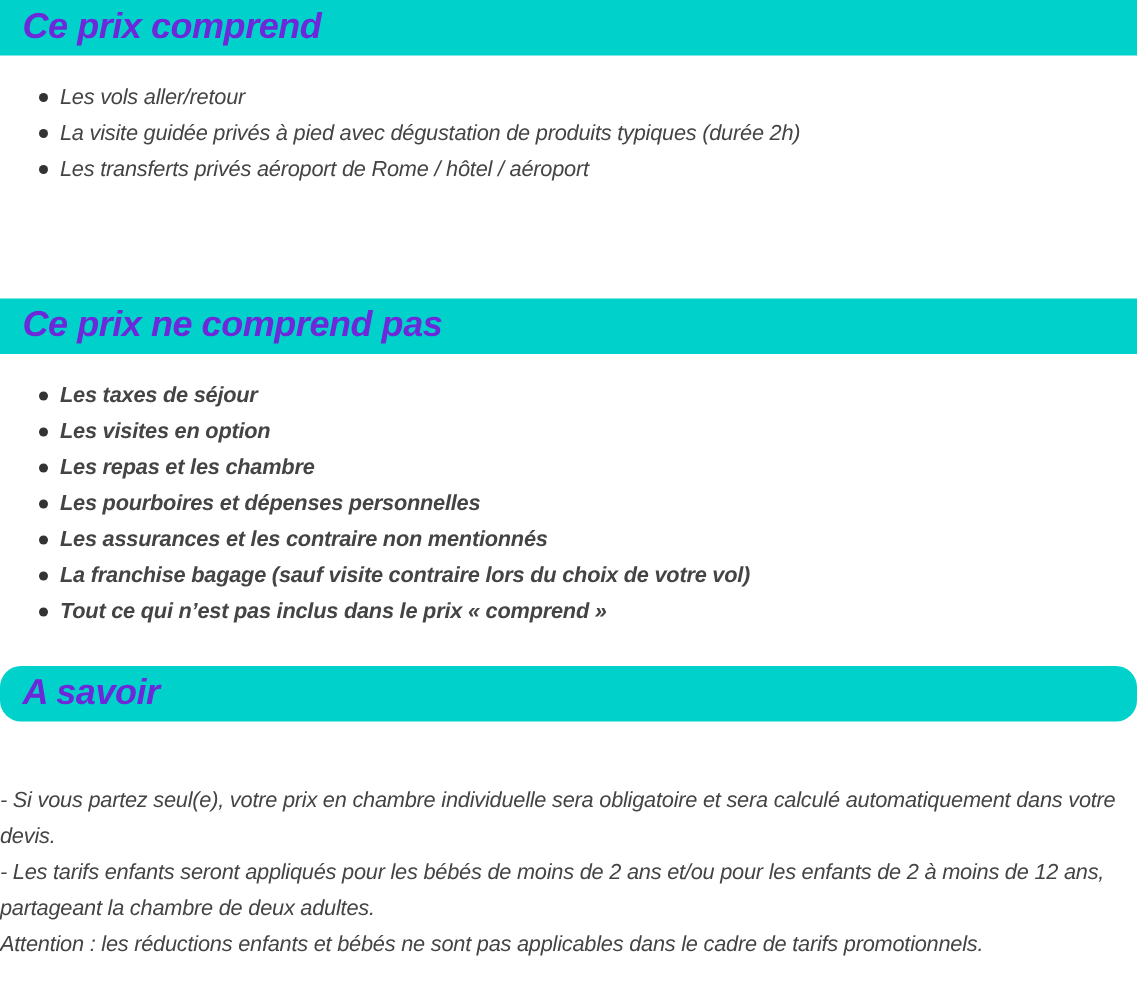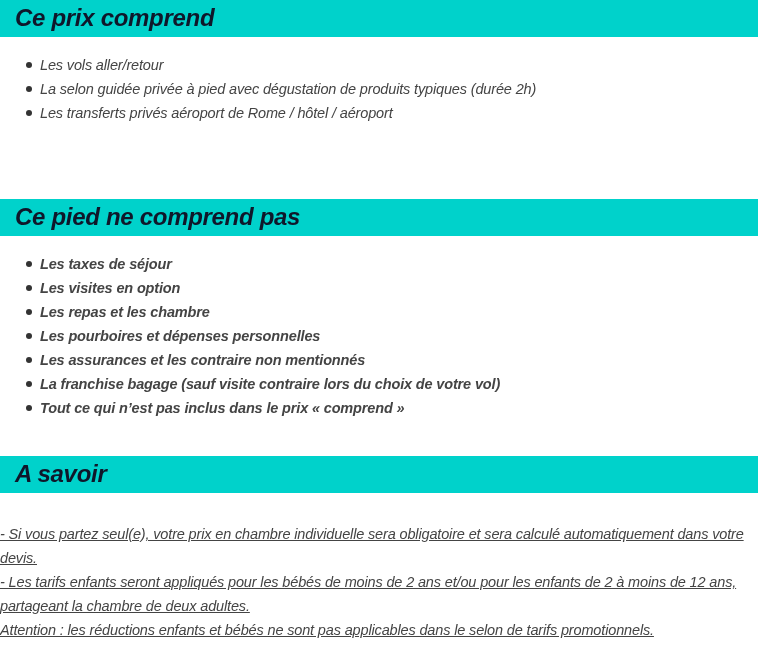--- a/index.html
+++ b/index.html
@@ -8,66 +8,66 @@
       font-family: "Liberation Sans", "DejaVu Sans", sans-serif;
       color: #444444;
     }
     .band {
       position: absolute; left: 0; width: 758px; height: 37px;
       background: #00d2cb;
     }
     .band h2 {
       margin: 0; position: absolute; left: 15px; top: 3px;
       font-size: 24px; line-height: 30px; font-style: italic; font-weight: bold;
-      color: #0f172a; letter-spacing: -0.3px;
+      color: #6d28d9; letter-spacing: -0.3px;
     }
     ul.items {
       position: absolute; left: 0; margin: 0; padding: 0; list-style: none;
     }
     ul.items li {
       position: relative; height: 24px; line-height: 24px;
       padding-left: 40px; font-size: 14.5px; font-style: italic; color: #444444;
       white-space: nowrap; letter-spacing: -0.15px;
     }
     ul.items li .bullet {
       position: absolute; left: 26px; top: 9px; width: 6px; height: 6px;
       border-radius: 50%; background: #333333;
     }
     .savoir {
       position: absolute; left: 0; top: 522px; width: 758px;
       font-size: 14.5px; font-style: italic; line-height: 24px; color: #444444;
       letter-spacing: -0.15px;
     }
-    .savoir p { margin: 0; text-decoration: underline; }
+    .savoir p { margin: 0; }
   </style>
 </head>
 <body>
 
 <div class="band" style="top:0;">
   <h2>Ce prix comprend</h2>
 </div>
 <ul class="items" style="top:53px;">
   <li><span class="bullet"></span><span>Les vols aller/retour</span></li>
-  <li><span class="bullet"></span><span>La selon guidée privée à pied avec dégustation de produits typiques (durée 2h)</span></li>
+  <li><span class="bullet"></span><span>La visite guidée privés à pied avec dégustation de produits typiques (durée 2h)</span></li>
   <li><span class="bullet"></span><span>Les transferts privés aéroport de Rome / hôtel / aéroport</span></li>
 </ul>
 
 <div class="band" style="top:199px;">
-  <h2>Ce pied ne comprend pas</h2>
+  <h2>Ce prix ne comprend pas</h2>
 </div>
 <ul class="items" style="top:252px;font-weight:bold;">
   <li><span class="bullet"></span><span>Les taxes de séjour</span></li>
   <li><span class="bullet"></span><span>Les visites en option</span></li>
   <li><span class="bullet"></span><span>Les repas et les chambre</span></li>
   <li><span class="bullet"></span><span>Les pourboires et dépenses personnelles</span></li>
   <li><span class="bullet"></span><span>Les assurances et les contraire non mentionnés</span></li>
   <li><span class="bullet"></span><span>La franchise bagage (sauf visite contraire lors du choix de votre vol)</span></li>
   <li><span class="bullet"></span><span>Tout ce qui n’est pas inclus dans le prix « comprend »</span></li>
 </ul>
 
-<div class="band" style="top:456px;">
+<div class="band" style="top:444px;border-radius:14px;">
   <h2>A savoir</h2>
 </div>
 <div class="savoir">
   <p>- Si vous partez seul(e), votre prix en chambre individuelle sera obligatoire et sera calculé automatiquement dans votre devis.</p>
   <p>- Les tarifs enfants seront appliqués pour les bébés de moins de 2 ans et/ou pour les enfants de 2 à moins de 12 ans, partageant la chambre de deux adultes.</p>
-  <p>Attention : les réductions enfants et bébés ne sont pas applicables dans le selon de tarifs promotionnels.</p>
+  <p>Attention : les réductions enfants et bébés ne sont pas applicables dans le cadre de tarifs promotionnels.</p>
 </div>
 
 </body></html>

